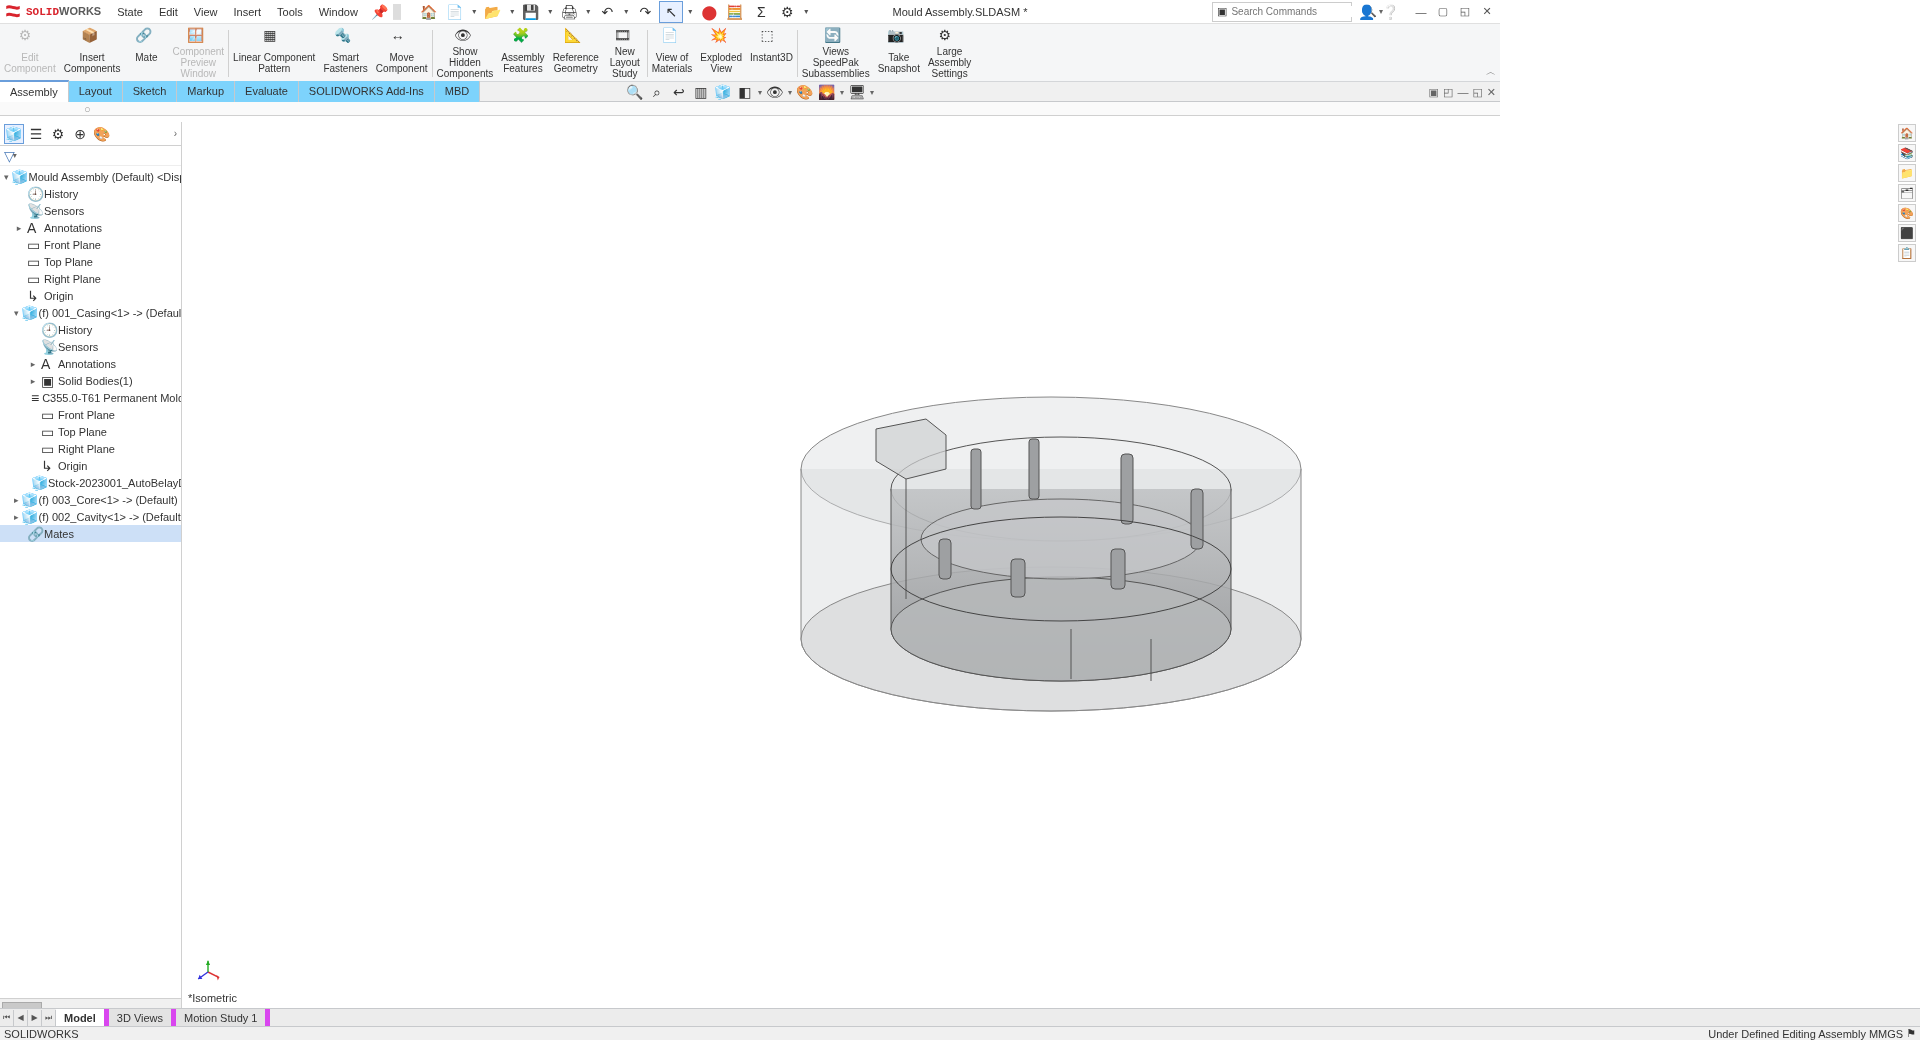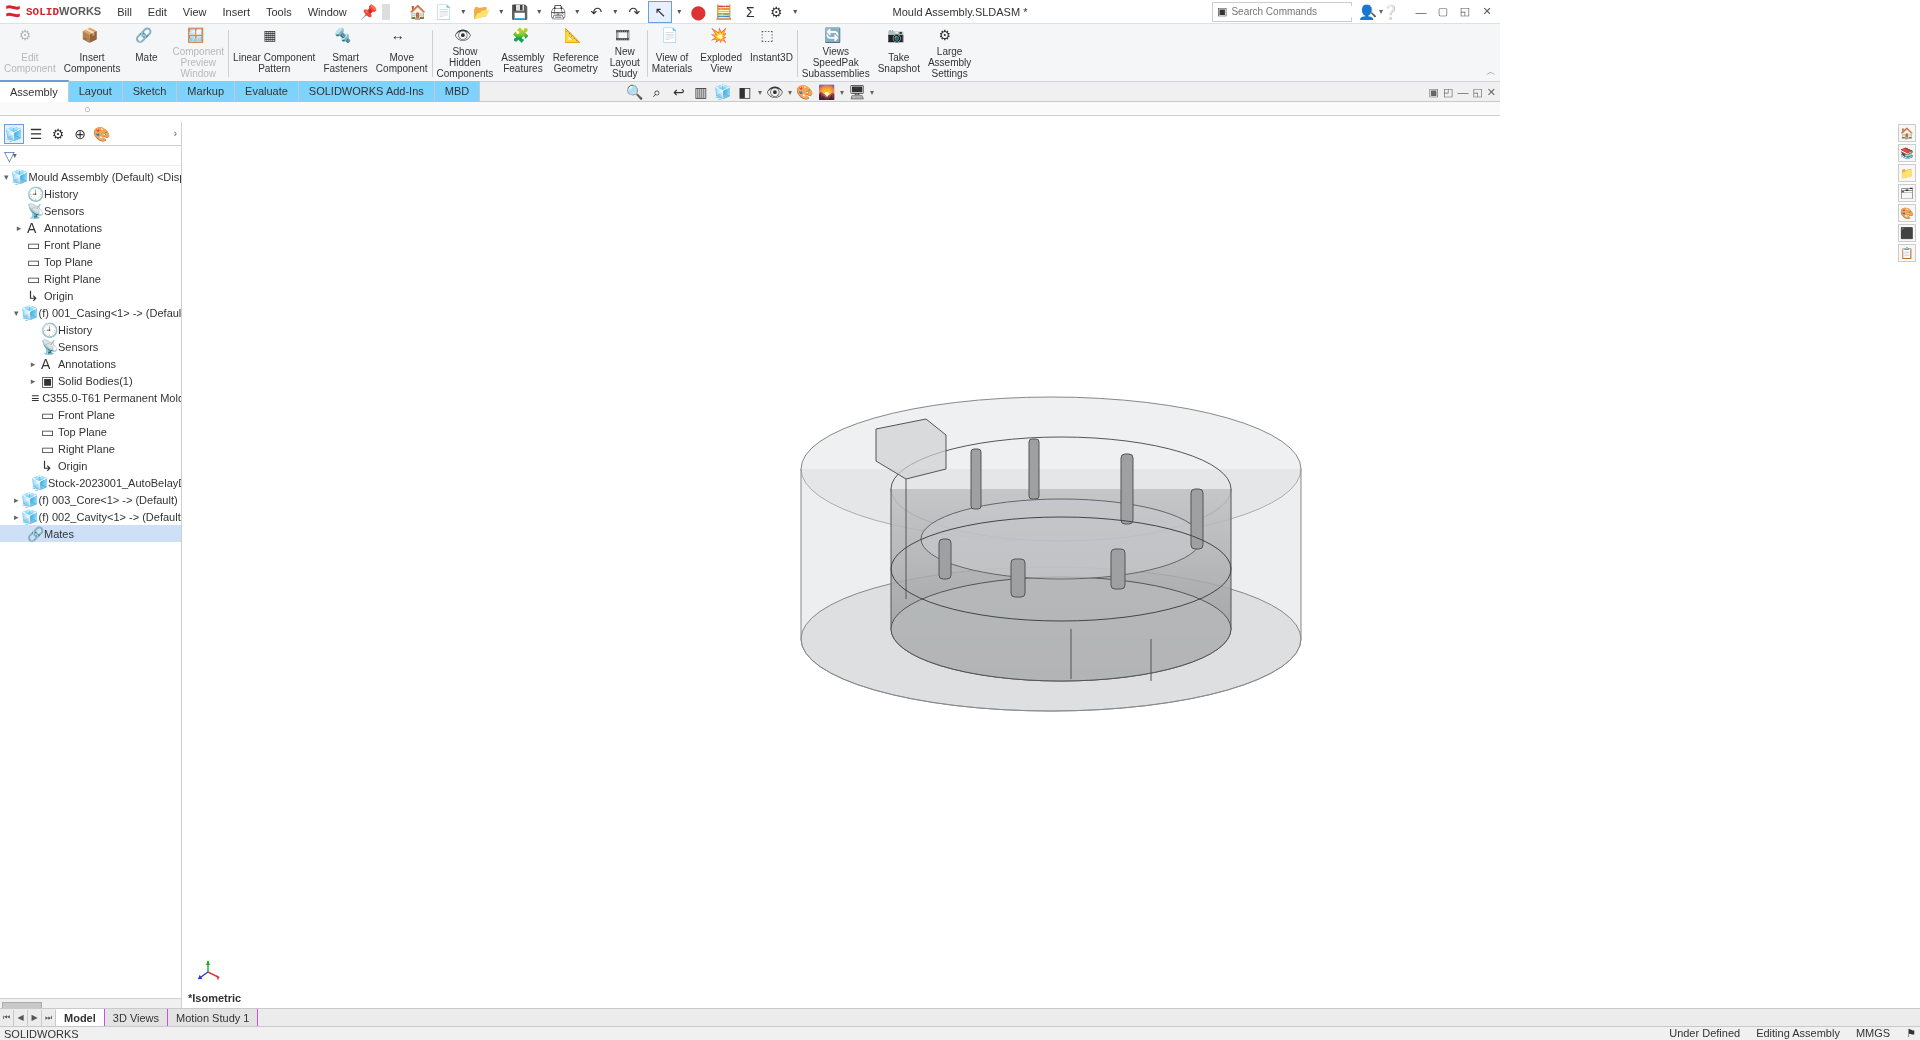--- a/index.html
+++ b/index.html
@@ -52,54 +52,54 @@
 .tree-item { display:flex; align-items:center; height:17px; padding-left: 4px; white-space:nowrap; overflow:hidden; cursor:default; }
 .tree-item .exp { width:10px; text-align:center; color:#666; font-size:9px; }
 .tree-item .ti-ico { width:14px; height:14px; margin:0 3px; display:inline-block; }
 .tree-item.sel { background:#cde0f7; }
 .indent-1 { padding-left: 14px; }
 .indent-2 { padding-left: 28px; }
 .sb-hscroll { height:14px; border-top:1px solid #d0d0d0; background:#f0f0f0; display:flex; align-items:center; }
 .sb-hscroll .thumb { width:40px; height:8px; background:#c9c9c9; margin-left:2px; border:1px solid #aaa; }
 
 .viewport { flex:1; position:relative; background:#fff; }
-.view-orient { position:absolute; left:6px; bottom:8px; font-weight:bold; }
+.view-orient { position:absolute; left:6px; bottom:8px; font-weight:normal; }
 .triad { position:absolute; left:12px; bottom:26px; width:28px; height:28px; }
 
 .right-toolbar { position:absolute; right:2px; top:2px; width:20px; display:flex; flex-direction:column; gap:2px; }
 .right-toolbar .rt-btn { width:18px; height:18px; border:1px solid #ccc; background:#f7f7f7; display:flex; align-items:center; justify-content:center; }
 
 
 .bottom-tabs { position:absolute; left:0; bottom:14px; height:18px; background:#ececec; border-top:1px solid #c7c9cc; display:flex; align-items:center; width:100%; }
 .bottom-tabs .nav { width:14px; height:16px; display:flex; align-items:center; justify-content:center; border-right:1px solid #c7c9cc; font-size:8px; color:#555; }
-.bottom-tabs .btab { padding:0 8px; line-height:18px; border-right:1px solid #d946ef; background:#e3e3e3; }
+.bottom-tabs .btab { padding:0 8px; line-height:18px; border-right:5px solid #d946ef; background:#e3e3e3; }
 .bottom-tabs .btab.active { background:#fff; font-weight:bold; }
 
 
 .statusbar { position:absolute; left:0; bottom:0; height:14px; width:100%; background:#f0f0f0; border-top:1px solid #c7c9cc; display:flex; align-items:center; padding:0 4px; font-size:10px; }
-.statusbar .right { margin-left:auto; display:flex; gap:16px; }
+.statusbar .right { margin-left:auto; display:flex; gap:3px; align-items:center; }
 
 
 .u { font-size:14px; line-height:1; }
 
 
 .model-svg { position:absolute; left:50%; top:48%; transform:translate(-50%,-50%); }
 </style>
 </head>
 <body>
 
 <div class="menubar">
   <div class="logo">
     <svg class="logo-icon" viewBox="0 0 24 24">
         <path fill="#d9242d" d="M3 4c6-3 12 3 18 0v4c-6 3-12-3-18 0zM3 14c6-3 12 3 18 0v4c-6 3-12-3-18 0z"></path>
       </svg>
     <span class="logo-text"><span class="logo-red">SOLID</span><span class="logo-grey">WORKS</span></span>
   </div>
   <div id="menu-items" style="display:flex">
-      <div class="menu-item">Bill</div>
+      <div class="menu-item">State</div>
       <div class="menu-item">Edit</div>
       <div class="menu-item">View</div>
       <div class="menu-item">Insert</div>
       <div class="menu-item">Tools</div>
       <div class="menu-item">Window</div>
     </div>
   <span class="u" style="margin-left:6px;color:#888">📌</span>
   <div class="menubar sep"></div>
 
   <div class="qat">

